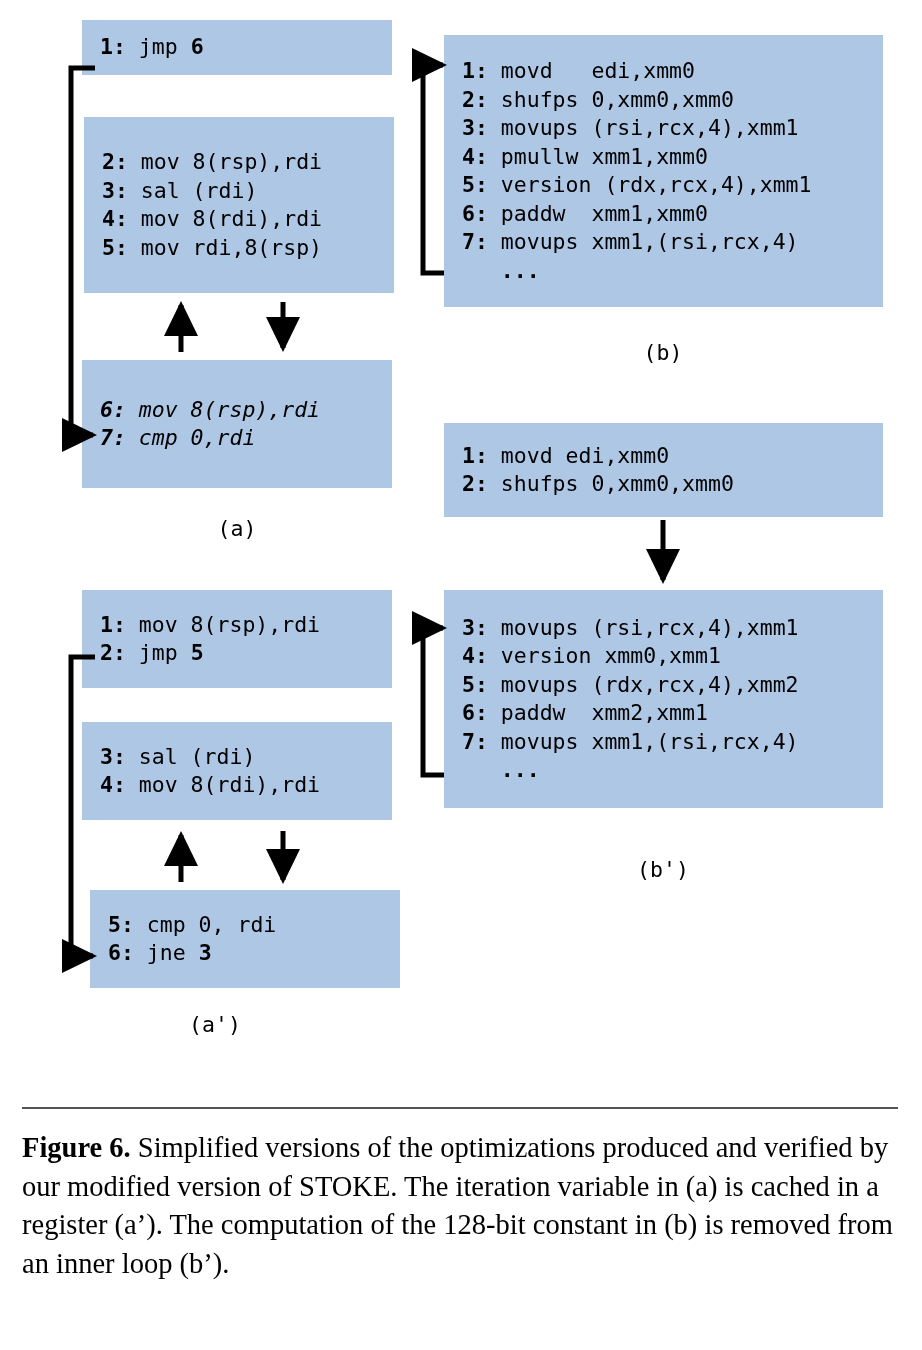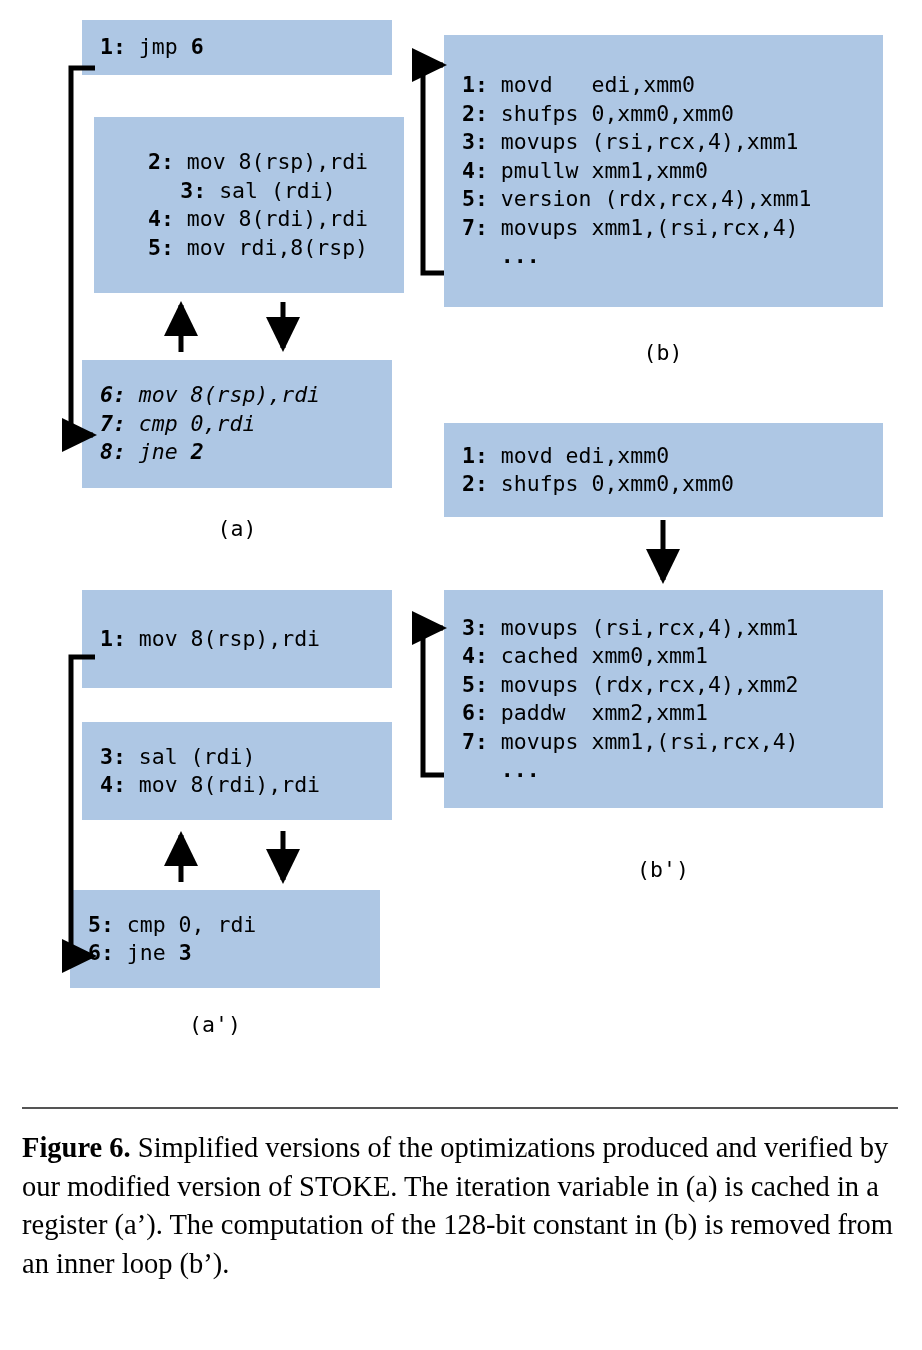--- a/index.html
+++ b/index.html
@@ -94,73 +94,74 @@
 </style>
 </head>
 <body>
 
 <div id="figure-root">
 
   <div class="code-box" id="a-block-1" style="left:82px; top:20px; width:310px; height:55px;">
     <div class="code-line"><span class="lbl">1:</span><span> jmp </span><span class="tgt">6</span></div>
   </div>
 
-  <div class="code-box" id="a-block-2" style="left:94px; top:117px; width:310px; height:176px;align-items:center;">
+  <div class="code-box" id="a-block-2" style="left:84px; top:117px; width:310px; height:176px;">
     <div class="code-line"><span class="lbl">2:</span><span> mov 8(rsp),rdi</span></div>
     <div class="code-line"><span class="lbl">3:</span><span> sal (rdi)</span></div>
     <div class="code-line"><span class="lbl">4:</span><span> mov 8(rdi),rdi</span></div>
     <div class="code-line"><span class="lbl">5:</span><span> mov rdi,8(rsp)</span></div>
   </div>
 
   <div class="code-box" id="a-block-3" style="left:82px; top:360px; width:310px; height:128px;font-style:italic;">
     <div class="code-line"><span class="lbl">6:</span><span> mov 8(rsp),rdi</span></div>
     <div class="code-line"><span class="lbl">7:</span><span> cmp 0,rdi</span></div>
-    <div class="code-line"><span class="lbl">8:</span><span> jne </span><span class="tgt">2</span></div>
   </div>
 
   <div class="panel-label" style="left:162px; top:516px; width:150px;">(a)</div>
 
   <div class="code-box" id="b-block-1" style="left:444px; top:35px; width:439px; height:272px;">
     <div class="code-line"><span class="lbl">1:</span><span> movd   edi,xmm0</span></div>
     <div class="code-line"><span class="lbl">2:</span><span> shufps 0,xmm0,xmm0</span></div>
     <div class="code-line"><span class="lbl">3:</span><span> movups (rsi,rcx,4),xmm1</span></div>
     <div class="code-line"><span class="lbl">4:</span><span> pmullw xmm1,xmm0</span></div>
     <div class="code-line"><span class="lbl">5:</span><span> version (rdx,rcx,4),xmm1</span></div>
+    <div class="code-line"><span class="lbl">6:</span><span> paddw  xmm1,xmm0</span></div>
     <div class="code-line"><span class="lbl">7:</span><span> movups xmm1,(rsi,rcx,4)</span></div>
     <div class="code-line"><span class="lbl"></span><span class="tgt">   ...</span></div>
   </div>
 
   <div class="panel-label" style="left:588px; top:340px; width:150px;">(b)</div>
 
   <div class="code-box" id="bp-block-1" style="left:444px; top:423px; width:439px; height:94px;">
     <div class="code-line"><span class="lbl">1:</span><span> movd edi,xmm0</span></div>
     <div class="code-line"><span class="lbl">2:</span><span> shufps 0,xmm0,xmm0</span></div>
   </div>
 
   <div class="code-box" id="bp-block-2" style="left:444px; top:590px; width:439px; height:218px;">
     <div class="code-line"><span class="lbl">3:</span><span> movups (rsi,rcx,4),xmm1</span></div>
-    <div class="code-line"><span class="lbl">4:</span><span> cached xmm0,xmm1</span></div>
+    <div class="code-line"><span class="lbl">4:</span><span> version xmm0,xmm1</span></div>
     <div class="code-line"><span class="lbl">5:</span><span> movups (rdx,rcx,4),xmm2</span></div>
     <div class="code-line"><span class="lbl">6:</span><span> paddw  xmm2,xmm1</span></div>
     <div class="code-line"><span class="lbl">7:</span><span> movups xmm1,(rsi,rcx,4)</span></div>
     <div class="code-line"><span class="lbl"></span><span class="tgt">   ...</span></div>
   </div>
 
   <div class="panel-label" style="left:588px; top:857px; width:150px;">(b')</div>
 
   <div class="code-box" id="ap-block-1" style="left:82px; top:590px; width:310px; height:98px;">
     <div class="code-line"><span class="lbl">1:</span><span> mov 8(rsp),rdi</span></div>
+    <div class="code-line"><span class="lbl">2:</span><span> jmp </span><span class="tgt">5</span></div>
   </div>
 
   <div class="code-box" id="ap-block-2" style="left:82px; top:722px; width:310px; height:98px;">
     <div class="code-line"><span class="lbl">3:</span><span> sal (rdi)</span></div>
     <div class="code-line"><span class="lbl">4:</span><span> mov 8(rdi),rdi</span></div>
   </div>
 
-  <div class="code-box" id="ap-block-3" style="left:70px; top:890px; width:310px; height:98px;">
+  <div class="code-box" id="ap-block-3" style="left:90px; top:890px; width:310px; height:98px;">
     <div class="code-line"><span class="lbl">5:</span><span> cmp 0, rdi</span></div>
     <div class="code-line"><span class="lbl">6:</span><span> jne </span><span class="tgt">3</span></div>
   </div>
 
   <div class="panel-label" style="left:140px; top:1012px; width:150px;">(a')</div>
 
   <svg id="arrow-layer" viewBox="0 0 922 1350" width="922" height="1350">
     <defs>
       <marker id="arrowhead" markerWidth="7" markerHeight="7" refX="6.2" refY="3.5" orient="auto" markerUnits="strokeWidth">
         <polygon points="0,0.1 7,3.5 0,6.9" fill="#000000"></polygon>

